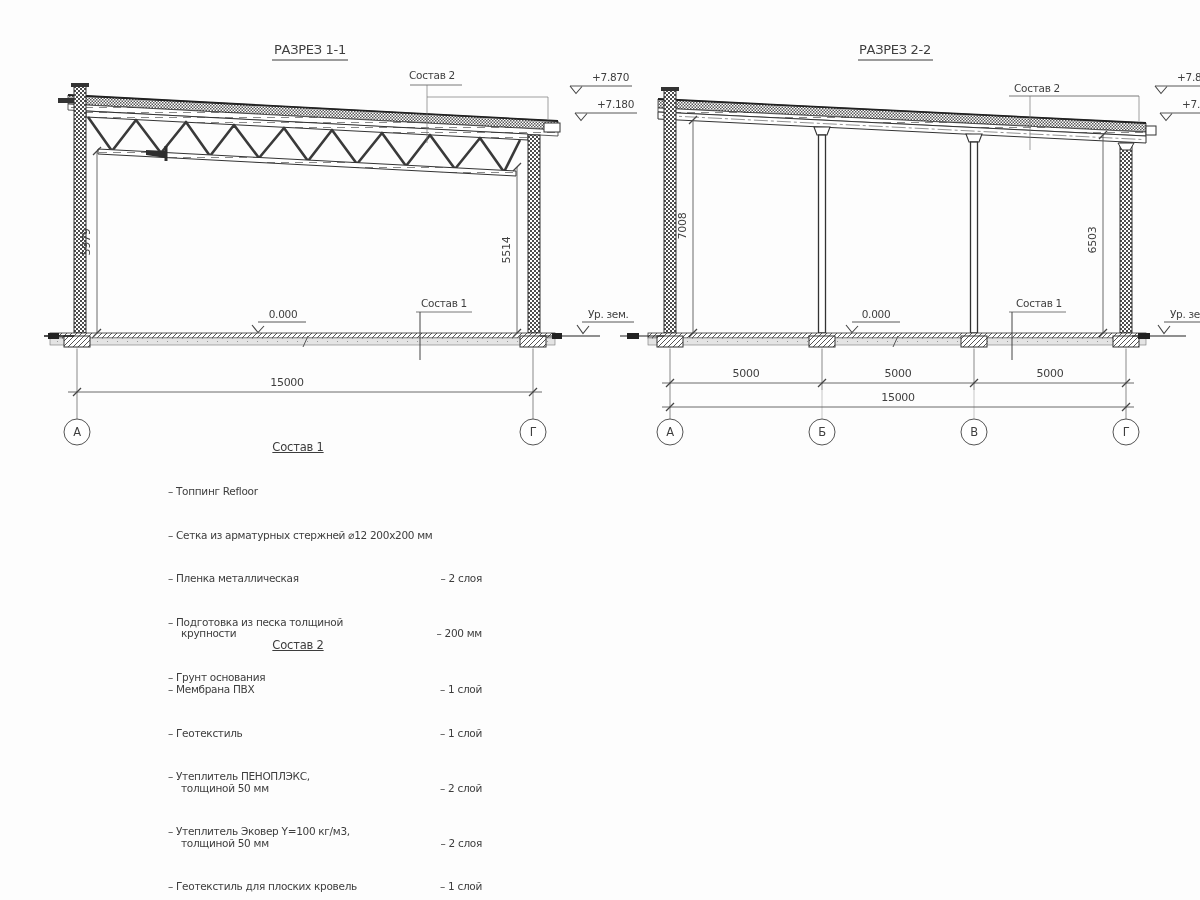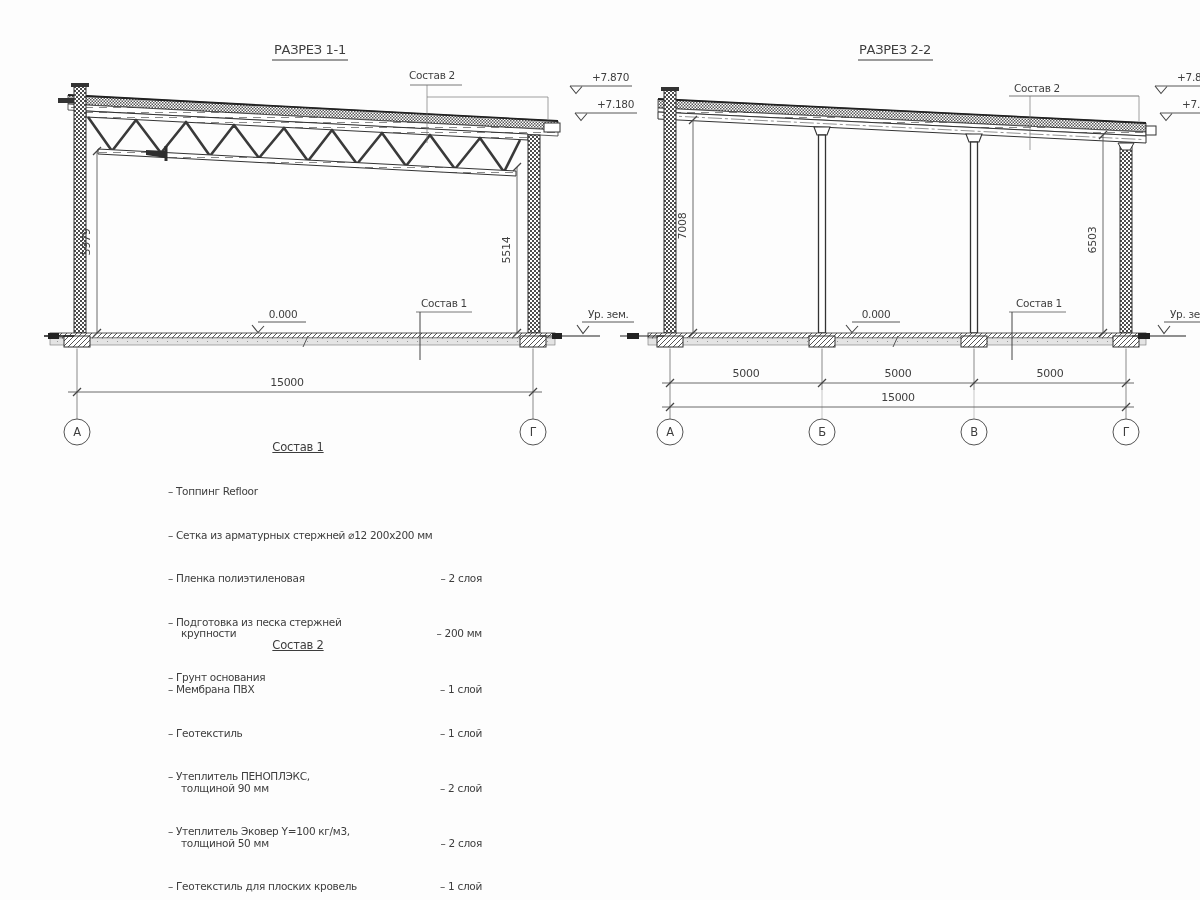--- a/index.html
+++ b/index.html
@@ -305,25 +305,25 @@
   <div class="comp-items">
     <div class="comp-item">
       <div class="comp-name">– Топпинг Refloor</div>
       <div class="comp-value"></div>
     </div>
     <div class="comp-item">
       <div class="comp-name">– Сетка из арматурных стержней ⌀12 200x200 мм</div>
       <div class="comp-value"></div>
     </div>
     <div class="comp-item">
-      <div class="comp-name">– Пленка полиэтиленовая</div>
+      <div class="comp-name">– Пленка металлическая</div>
       <div class="comp-value">– 2 слоя</div>
     </div>
     <div class="comp-item">
-      <div class="comp-name">– Подготовка из песка стержней
+      <div class="comp-name">– Подготовка из песка толщиной
 крупности</div>
       <div class="comp-value">– 200 мм</div>
     </div>
     <div class="comp-item">
       <div class="comp-name">– Грунт основания</div>
       <div class="comp-value"></div>
     </div>
   </div>
 </div>
 
@@ -333,21 +333,21 @@
     <div class="comp-item">
       <div class="comp-name">– Мембрана ПВХ</div>
       <div class="comp-value">– 1 слой</div>
     </div>
     <div class="comp-item">
       <div class="comp-name">– Геотекстиль</div>
       <div class="comp-value">– 1 слой</div>
     </div>
     <div class="comp-item">
       <div class="comp-name">– Утеплитель ПЕНОПЛЭКС,
-толщиной 90 мм</div>
+толщиной 50 мм</div>
       <div class="comp-value">– 2 слой</div>
     </div>
     <div class="comp-item">
       <div class="comp-name">– Утеплитель Эковер Y=100 кг/м3,
 толщиной 50 мм</div>
       <div class="comp-value">– 2 слоя</div>
     </div>
     <div class="comp-item">
       <div class="comp-name">– Геотекстиль для плоских кровель</div>
       <div class="comp-value">– 1 слой</div>

